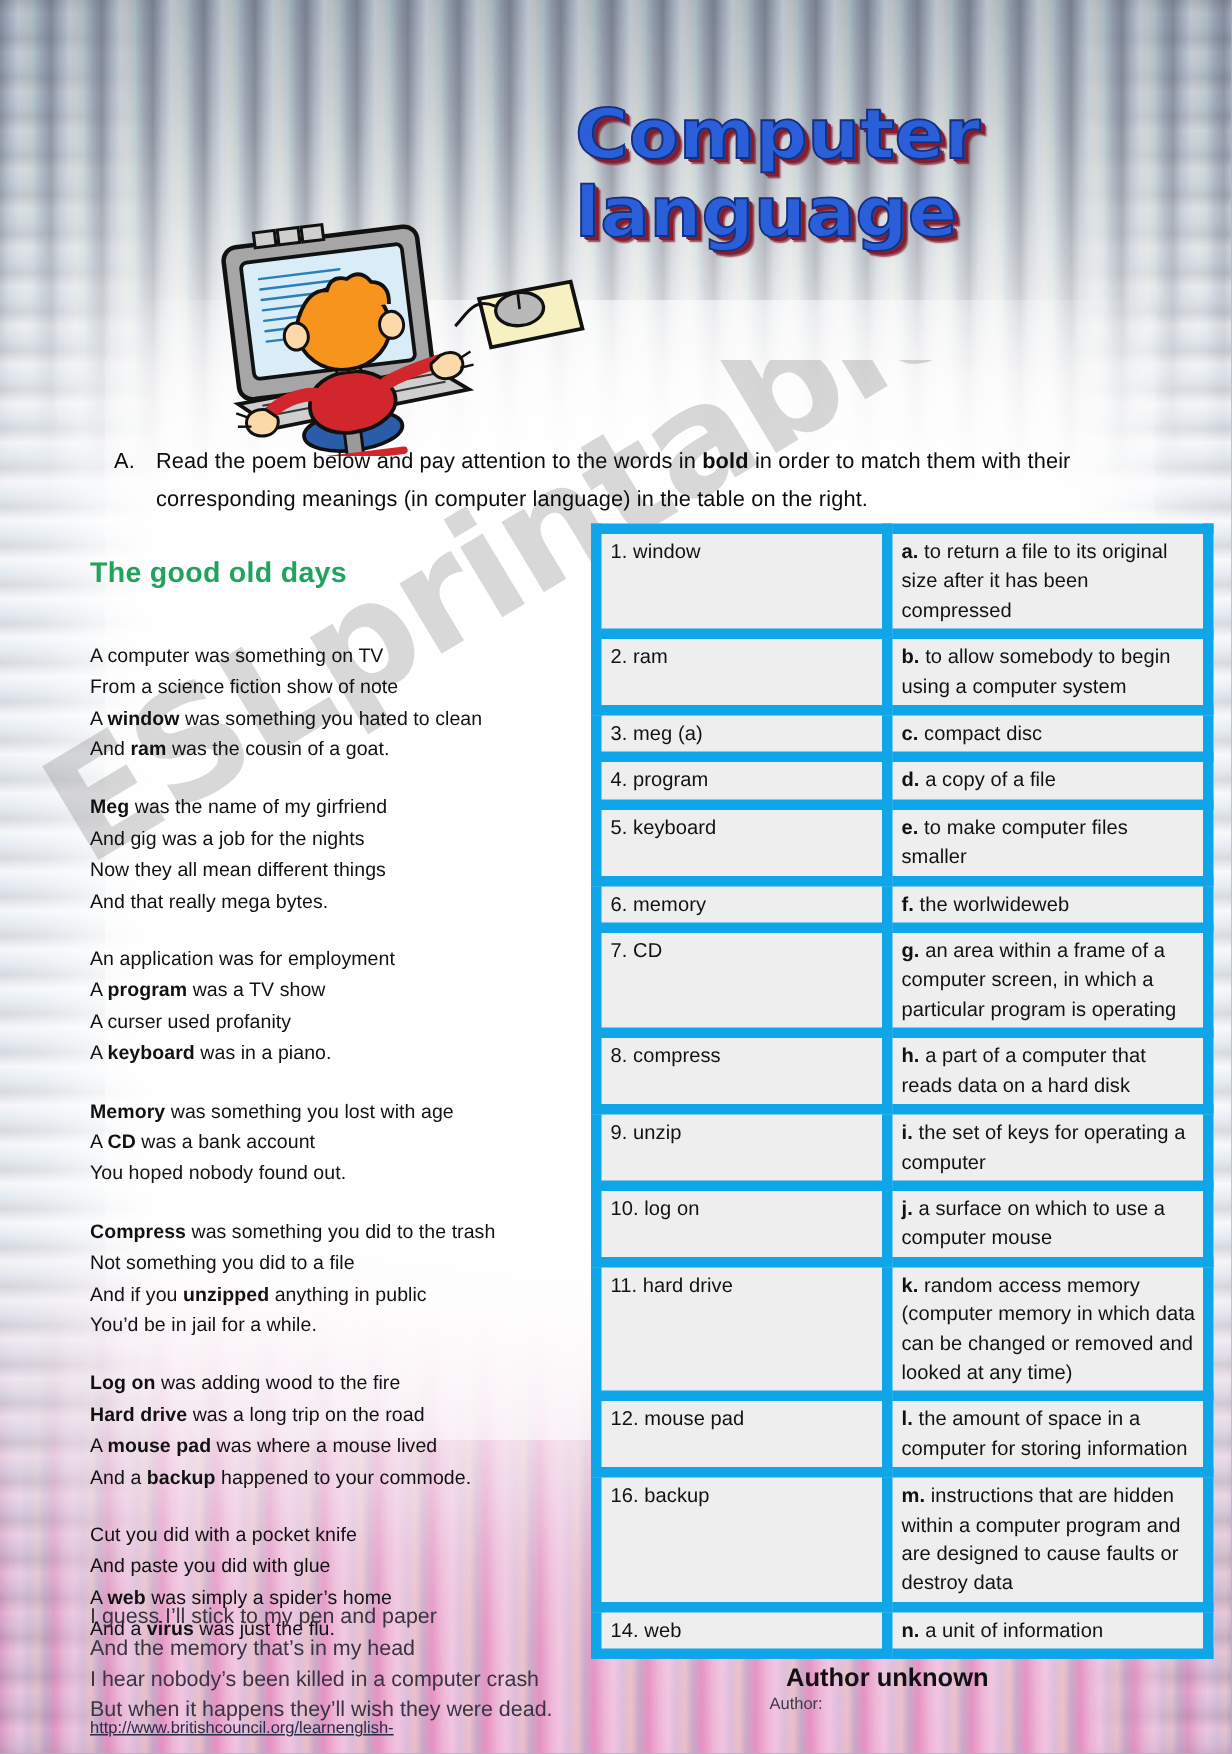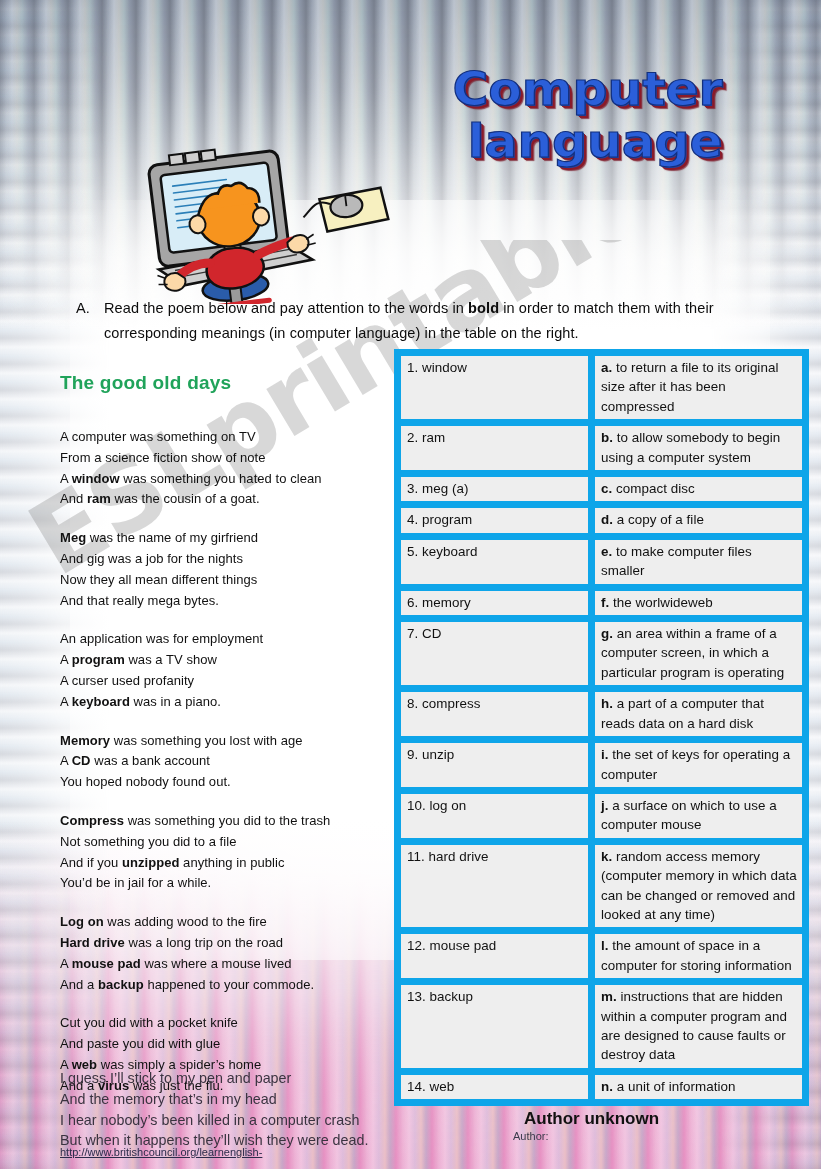--- a/index.html
+++ b/index.html
@@ -111,21 +111,21 @@
   }
 
   
   #content { position: absolute; inset: 0; z-index: 10; }
 
   
   #title-block {
     position: absolute;
     left: 393px; top: 66px;
     width: 320px;
-    text-align: right;
+    text-align: left;
     line-height: 1.0;
   }
   .title-line {
     font-family: "DejaVu Sans", sans-serif;
     font-weight: bold;
     font-size: 46px;
     letter-spacing: 0px;
     color: #2b5fd9;
     -webkit-text-stroke: 1.2px #13307f;
     text-shadow:
@@ -439,21 +439,21 @@
           </tr>
           <tr>
             <td class="col-word">11. hard drive</td>
             <td class="col-def"><b>k.</b><span> random access memory (computer memory in which data can be changed or removed and looked at any time)</span></td>
           </tr>
           <tr>
             <td class="col-word">12. mouse pad</td>
             <td class="col-def"><b>l.</b><span> the amount of space in a computer for storing information</span></td>
           </tr>
           <tr>
-            <td class="col-word">13. backup</td>
+            <td class="col-word">16. backup</td>
             <td class="col-def"><b>m.</b><span> instructions that are hidden within a computer program and are designed to cause faults or destroy data</span></td>
           </tr>
           <tr>
             <td class="col-word">14. web</td>
             <td class="col-def"><b>n.</b><span> a unit of information</span></td>
           </tr>
         </tbody>
     </table>
 
     <div id="author">Author unknown</div>

